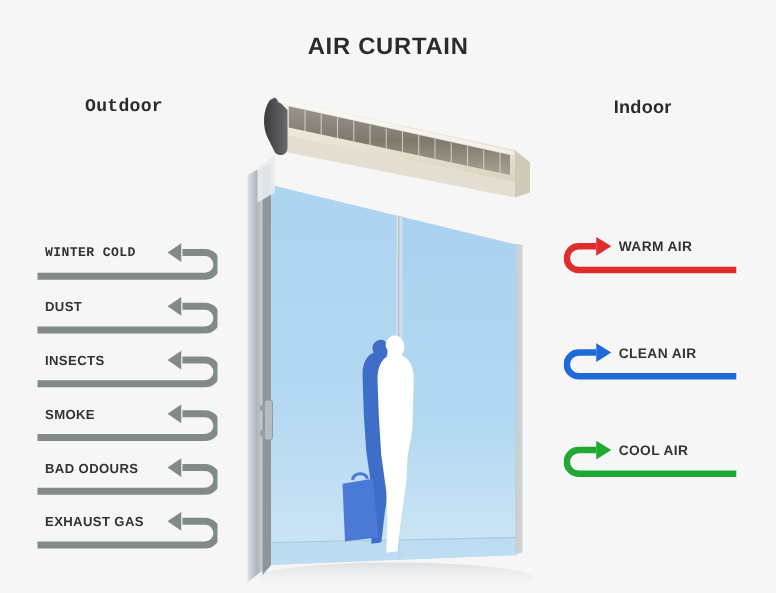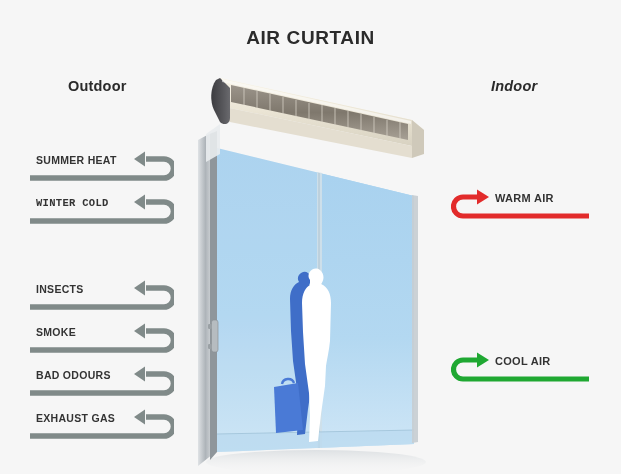--- a/index.html
+++ b/index.html
@@ -37,22 +37,22 @@
   }
 
   
   .side-heading {
     position: absolute;
     font-size: 14.5px;
     font-weight: bold;
     color: #2b2b2b;
     letter-spacing: 0.2px;
   }
-  #heading-outdoor { left: 68px; top: 78px; }
-  #heading-indoor  { left: 491px; top: 78px; font-style: italic; }
+  #heading-outdoor { left: 68px; top: 78px; font-family: Liberation Mono, monospace; }
+  #heading-indoor  { left: 491px; top: 78px; }
 
   
   .flow-row {
     position: absolute;
     height: 40px;
   }
   .flow-row .flow-label {
     position: absolute;
     white-space: nowrap;
     font-size: 10.5px;
@@ -96,36 +96,36 @@
 
 <div id="stage">
 
   <div id="title">AIR CURTAIN</div>
 
   <div class="side-heading" id="heading-outdoor">Outdoor</div>
   <div class="side-heading" id="heading-indoor">Indoor</div>
 
   <div id="outdoor-flows">
 
-    <div class="flow-row" style="top:0px;">
-      <svg class="flow-svg" width="146" height="38" viewBox="0 0 146 38">
-        <path d="M118 11 L136 11 A9.5 9.5 0 0 1 136 30 L2 30" fill="none" stroke="#808a89" stroke-width="5.6" stroke-linecap="butt"></path>
-        <path d="M117 3.5 L106 11 L117 18.5 Z" fill="#808a89"></path>
-      </svg>
-      <div class="flow-label">SUMMER HEAT</div>
-    </div>
 
     <div class="flow-row" style="top:43px;font-family:Liberation Mono, monospace;">
       <svg class="flow-svg" width="146" height="38" viewBox="0 0 146 38">
         <path d="M118 11 L136 11 A9.5 9.5 0 0 1 136 30 L2 30" fill="none" stroke="#808a89" stroke-width="5.6" stroke-linecap="butt"></path>
         <path d="M117 3.5 L106 11 L117 18.5 Z" fill="#808a89"></path>
       </svg>
       <div class="flow-label">WINTER COLD</div>
     </div>
 
+    <div class="flow-row" style="top:86px;">
+      <svg class="flow-svg" width="146" height="38" viewBox="0 0 146 38">
+        <path d="M118 11 L136 11 A9.5 9.5 0 0 1 136 30 L2 30" fill="none" stroke="#808a89" stroke-width="5.6" stroke-linecap="butt"></path>
+        <path d="M117 3.5 L106 11 L117 18.5 Z" fill="#808a89"></path>
+      </svg>
+      <div class="flow-label">DUST</div>
+    </div>
 
     <div class="flow-row" style="top:129px;">
       <svg class="flow-svg" width="146" height="38" viewBox="0 0 146 38">
         <path d="M118 11 L136 11 A9.5 9.5 0 0 1 136 30 L2 30" fill="none" stroke="#808a89" stroke-width="5.6" stroke-linecap="butt"></path>
         <path d="M117 3.5 L106 11 L117 18.5 Z" fill="#808a89"></path>
       </svg>
       <div class="flow-label">INSECTS</div>
     </div>
 
     <div class="flow-row" style="top:215px;">
@@ -157,20 +157,27 @@
   <div id="indoor-flows">
 
     <div class="flow-row" style="top:0px;">
       <svg class="flow-svg" width="140" height="38" viewBox="0 0 140 38">
         <path d="M26 11 L12 11 A9.5 9.5 0 0 0 12 30 L138 30" fill="none" stroke="#e22b2b" stroke-width="5.2" stroke-linecap="butt"></path>
         <path d="M26 3.5 L38 11 L26 18.5 Z" fill="#e22b2b"></path>
       </svg>
       <div class="flow-label">WARM AIR</div>
     </div>
 
+    <div class="flow-row" style="top:85px;">
+      <svg class="flow-svg" width="140" height="38" viewBox="0 0 140 38">
+        <path d="M26 11 L12 11 A9.5 9.5 0 0 0 12 30 L138 30" fill="none" stroke="#1f6ad8" stroke-width="5.2" stroke-linecap="butt"></path>
+        <path d="M26 3.5 L38 11 L26 18.5 Z" fill="#1f6ad8"></path>
+      </svg>
+      <div class="flow-label">CLEAN AIR</div>
+    </div>
 
     <div class="flow-row" style="top:163px;">
       <svg class="flow-svg" width="140" height="38" viewBox="0 0 140 38">
         <path d="M26 11 L12 11 A9.5 9.5 0 0 0 12 30 L138 30" fill="none" stroke="#1fa832" stroke-width="5.2" stroke-linecap="butt"></path>
         <path d="M26 3.5 L38 11 L26 18.5 Z" fill="#1fa832"></path>
       </svg>
       <div class="flow-label">COOL AIR</div>
     </div>
 
   </div>

